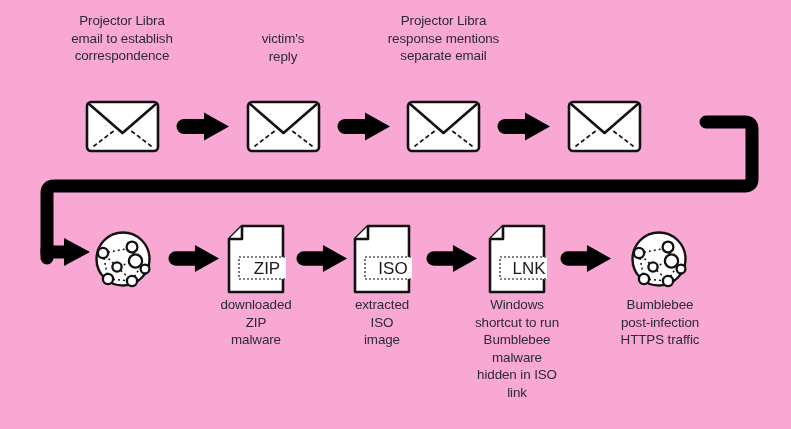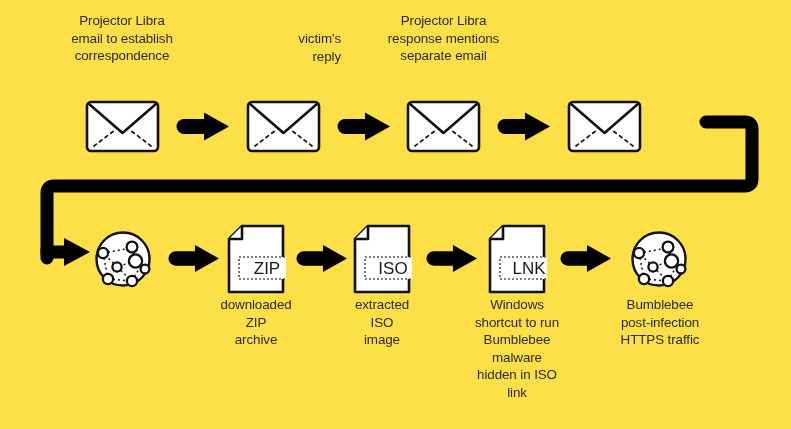--- a/index.html
+++ b/index.html
@@ -4,21 +4,21 @@
 <style>
   html, body {
     margin: 0;
     padding: 0;
     background: #ffffff;
   }
   #page {
     position: relative;
     width: 791px;
     height: 429px;
-    background: #fde047;
+    background: #f9a8d4;
     overflow: hidden;
     font-family: "Liberation Sans", "DejaVu Sans", sans-serif;
   }
 
   .label {
     position: absolute;
     text-align: center;
     color: #2b2b33;
     font-size: 13.4px;
     line-height: 17.6px;
@@ -44,21 +44,21 @@
   }
 </style>
 </head>
 <body>
 
 <div id="page">
 
   <div class="label" style="left:32px; top:12px; width:180px;">Projector Libra
 email to establish
 correspondence</div>
-  <div class="label" style="left:225px; top:30px; width:116px;text-align:right;">victim's
+  <div class="label" style="left:225px; top:30px; width:116px;">victim's
 reply</div>
   <div class="label" style="left:355px; top:12px; width:177px;">Projector Libra
 response mentions
 separate email</div>
 
   <div class="node" style="left:85px; top:100px;">
     <svg width="75" height="53" viewBox="0 0 75 53" xmlns="http://www.w3.org/2000/svg">
       <rect x="2" y="2" width="71" height="49" rx="4" ry="4" fill="#ffffff" stroke="#111111" stroke-width="2.6"></rect>
       <polyline points="3.5,3.5 37.5,33 71.5,3.5" fill="none" stroke="#111111" stroke-width="2.6" stroke-linejoin="round"></polyline>
       <line x1="9" y1="46" x2="30" y2="30" stroke="#111111" stroke-width="1.7" stroke-dasharray="3 4" stroke-linecap="round"></line>
@@ -214,21 +214,21 @@
   </div>
   <div class="arrow" style="left:560px; top:244px;">
     <svg width="52" height="29" viewBox="0 0 54 29" xmlns="http://www.w3.org/2000/svg">
       <path d="M8,14.5 L30,14.5" stroke="#000000" stroke-width="15" stroke-linecap="round"></path>
       <polygon points="28,0.5 53,14.5 28,28.5" fill="#000000"></polygon>
     </svg>
   </div>
 
   <div class="label" style="left:188px; top:296px; width:136px;">downloaded
 ZIP
-archive</div>
+malware</div>
   <div class="label" style="left:322px; top:296px; width:120px;">extracted
 ISO
 image</div>
   <div class="label" style="left:444px; top:296px; width:146px;">Windows
 shortcut to run
 Bumblebee
 malware
 hidden in ISO
 link</div>
   <div class="label" style="left:592px; top:296px; width:136px;">Bumblebee

